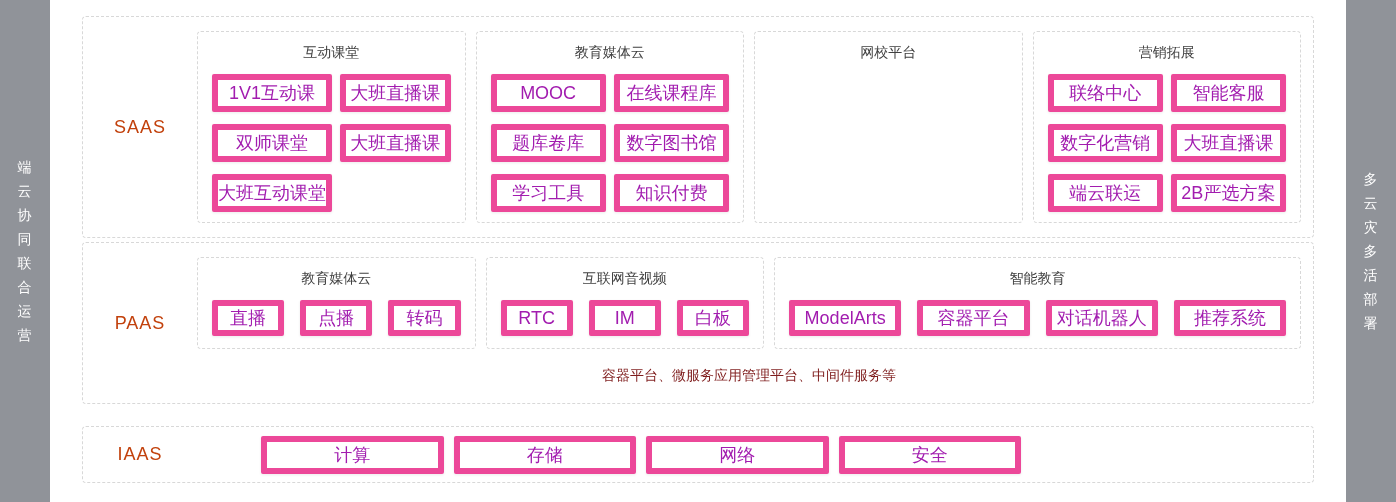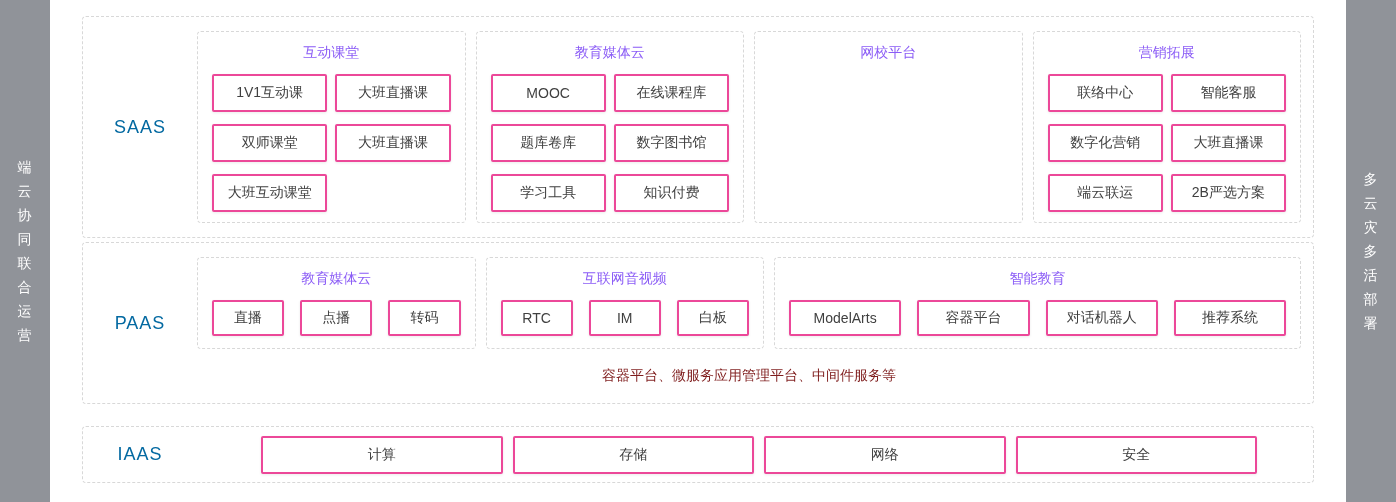--- a/index.html
+++ b/index.html
@@ -10,44 +10,44 @@
   .rail { width:50px; flex:0 0 50px; background:#909399; color:#fff;
           display:flex; align-items:center; justify-content:center; }
   .rail-text { width:16px; font-size:14px; line-height:24px; text-align:center;
                word-break:break-all; letter-spacing:1px; }
 
   
   .content { flex:1; height:502px; padding:16px 32px 0 32px; display:flex; flex-direction:column; }
 
   .layer { border:1px dashed #d8d8d8; border-radius:4px; display:flex; background:#fff; }
   .layer-label { width:114px; flex:0 0 114px; display:flex; align-items:center; justify-content:center;
-                 font-size:18px; color:#0369a1; letter-spacing:1px; }
+                 font-size:18px; color:#c2410c; letter-spacing:1px; }
 
   .layer-saas { height:222px; }
   .groups { flex:1; display:flex; gap:10px; padding:14px 12px 14px 0; }
   .group { flex:1; border:1px dashed #d8d8d8; border-radius:4px; padding:12px 14px; display:flex; flex-direction:column; }
-  .group-title { color:#8b5cf6; font-size:14px; text-align:center; margin-bottom:12px; flex:0 0 auto; }
+  .group-title { color:#404040; font-size:14px; text-align:center; margin-bottom:12px; flex:0 0 auto; }
   .grid-2 { display:grid; grid-template-columns:1fr 1fr; gap:12px 8px; flex:1; }
 
-  .chip { background:#fff; border:2px solid #ec4899; border-radius:2px;
+  .chip { background:#fff; border:6px solid #ec4899; border-radius:2px;
           box-shadow:0 1px 3px rgba(0,0,0,0.08);
           display:flex; align-items:center; justify-content:center;
-          font-size:14px; color:#404040; height:38px; cursor:pointer; white-space:nowrap; }
+          font-size:18px; color:#a21caf; height:38px; cursor:pointer; white-space:nowrap; }
 
   .layer-paas { height:162px; margin-top:4px; }
   .paas-right { flex:1; display:flex; flex-direction:column; padding:14px 12px 10px 0; }
   .paas-groups { display:flex; gap:10px; }
   .paas-groups .group { height:92px; }
   .group-wide { flex:2; }
   .chip-row { display:flex; gap:16px; flex:1; align-items:center; }
   .chip-row .chip { flex:1; height:36px; }
   .footnote { color:#7f1d1d; font-size:14px; text-align:center; margin-top:18px; }
 
   .layer-iaas { height:57px; margin-top:22px; align-items:center;text-align:right; }
-  .iaas-row { display:flex; gap:10px; width:996px; margin-left:64px; align-items:center; }
+  .iaas-row { display:flex; gap:10px; width:760px; margin-left:64px; align-items:center; }
   .iaas-row .chip { flex:1; height:38px; }
 </style>
 </head>
 <body>
 
 <div class="page">
 
   <aside class="rail">
     <div class="rail-text">端云协同联合运营</div>
   </aside>

